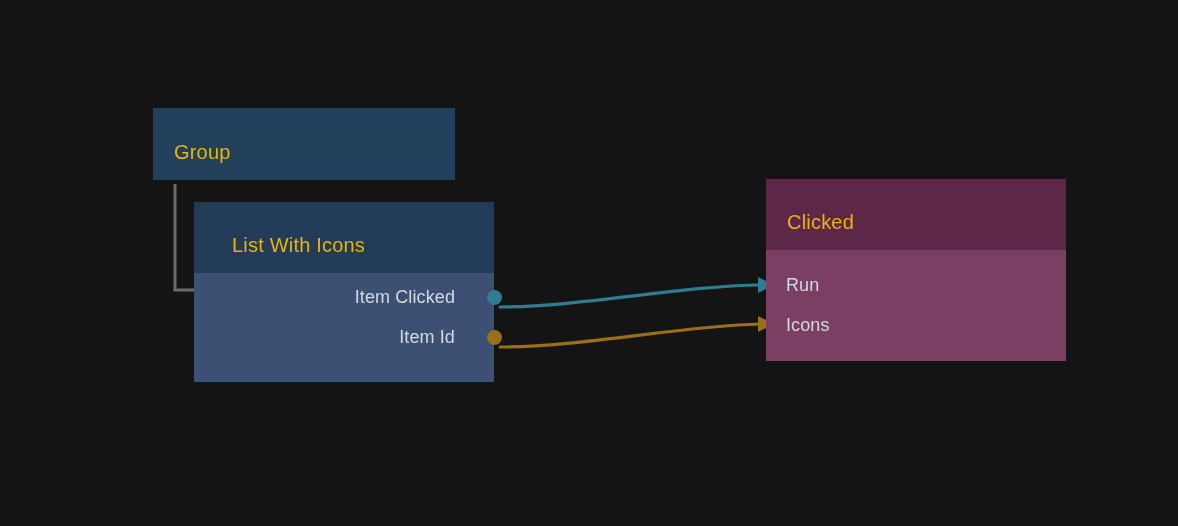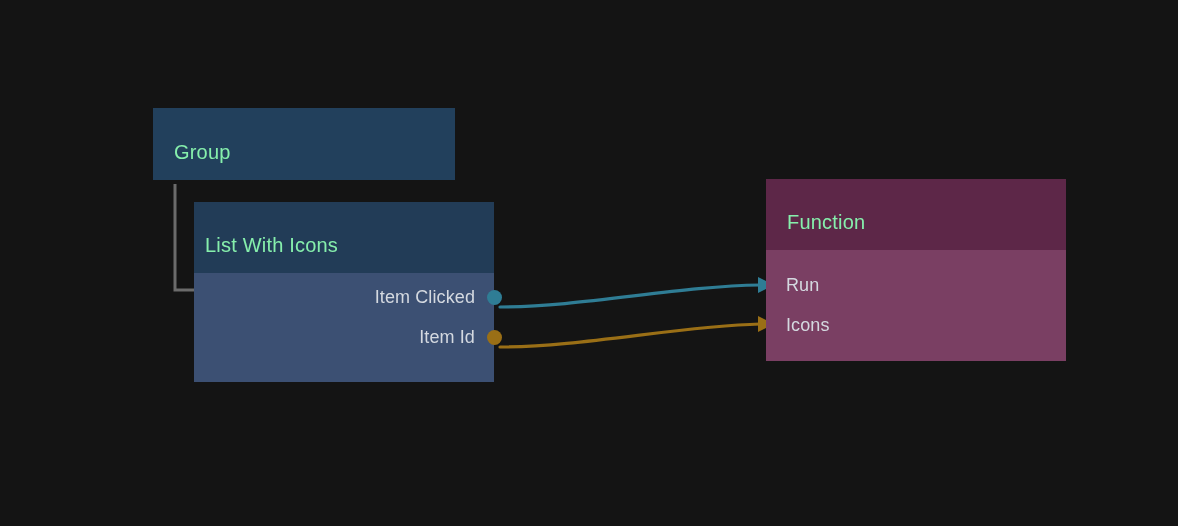--- a/index.html
+++ b/index.html
@@ -27,21 +27,21 @@
   .node {
     position: absolute;
     box-sizing: border-box;
   }
   .node-header {
     box-sizing: border-box;
     display: flex;
     align-items: center;
   }
   .node-title {
-    color: #86efac;
+    color: #eab308;
     font-size: 20px;
     letter-spacing: 0.2px;
     white-space: nowrap;
     margin-top: 16px;
   }
   .node-body {
     box-sizing: border-box;
     position: relative;
   }
   .port-row {
@@ -51,20 +51,21 @@
     white-space: nowrap;
   }
   .port-label {
     color: #d4d9e0;
     font-size: 18px;
     letter-spacing: 0.1px;
   }
   .port-out {
     right: 0;
     justify-content: flex-end;
+    gap: 20px;
   }
   .port-in {
     left: 0;
     justify-content: flex-start;
   }
   .port-dot {
     width: 15px;
     height: 15px;
     border-radius: 50%;
     flex: 0 0 auto;
@@ -86,21 +87,21 @@
   #node-list {
     left: 194px;
     top: 202px;
     width: 300px;
     height: 180px;
   }
   #node-list .node-header {
     width: 100%;
     height: 71px;
     background: #223c57;
-    padding-left: 11px;
+    padding-left: 38px;
   }
   #node-list .node-body {
     width: 100%;
     height: 109px;
     background: #3c5073;
   }
   #node-list .port-row.r0 { top: 14px; right: -8px; }
   #node-list .port-row.r1 { top: 54px; right: -8px; text-align: center; }
   #node-list .port-label { margin-right: 12px; }
   
@@ -171,21 +172,21 @@
       </div>
       <div class="port-row port-out r1">
         <span class="port-label">Item Id</span>
         <span class="port-dot" style="background:#9a6f16"></span>
       </div>
     </div>
   </div>
 
   <div class="node" id="node-function">
     <div class="node-header">
-      <span class="node-title">Function</span>
+      <span class="node-title">Clicked</span>
     </div>
     <div class="node-body">
       <div class="port-row port-in r0">
         <span class="port-label">Run</span>
       </div>
       <div class="port-row port-in r1">
         <span class="port-label">Icons</span>
       </div>
     </div>
   </div>

